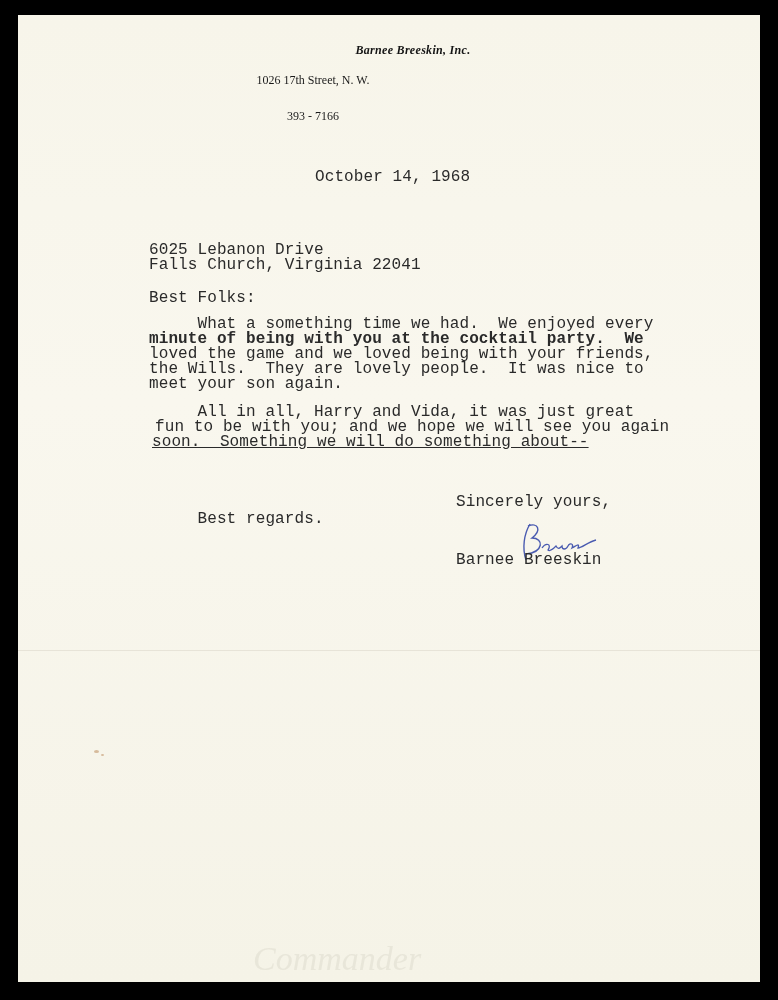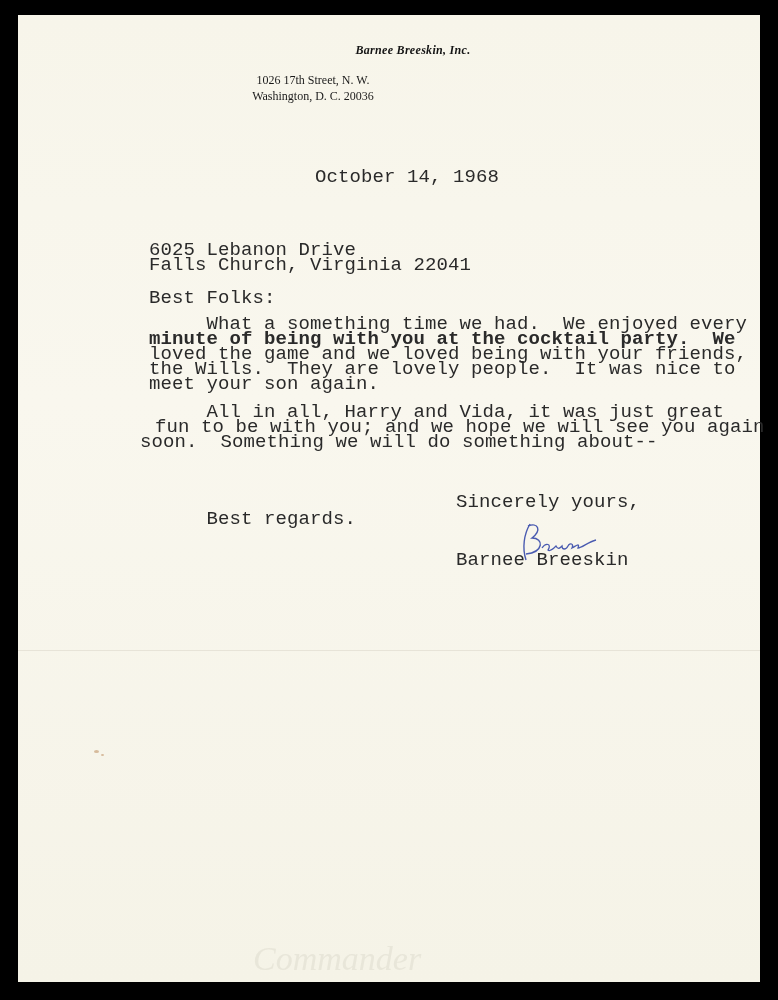--- a/index.html
+++ b/index.html
@@ -20,62 +20,62 @@
     position:absolute; left:0; width:742px; top:28px; text-align:center;
     font-family:"Liberation Serif","DejaVu Serif",serif; font-weight:bold; font-style:italic;
     font-size:12px; color:#151515; letter-spacing:0.3px;margin-left:24px;
   }
   .lh-line {
     position:absolute; left:0; width:590px; text-align:center;
     font-family:"Liberation Serif","DejaVu Serif",serif; font-size:12px; color:#1a1a1a;
   }
   .tw {
     position:absolute; font-family:"Liberation Mono","DejaVu Sans Mono",monospace;
-    font-size:19px; color:#2a2a2a; white-space:pre; line-height:15px; letter-spacing:0.1px;
+    font-size:16px; color:#2a2a2a; white-space:pre; line-height:15px; letter-spacing:0.1px;
   }
   .sig {
     position:absolute; left:498px; top:505px;
   }
   .stain {
     position:absolute; width:5px; height:3px; background:#c9a27a; border-radius:50%; opacity:0.7;
   }
   .ghost {
     position:absolute; left:235px; top:925px; font-family:"Liberation Serif",serif; font-style:italic;
     font-size:34px; color:rgba(210,206,192,0.35);
   }
 </style>
 </head>
 <body>
 
 <div class="paper">
   <div class="fold"></div>
 
   <div class="lh-name">Barnee Breeskin, Inc.</div>
   <div class="lh-line" style="top:58px;">1026 17th Street, N. W.</div>
-  <div class="lh-line" style="top:74px;">Washington, D. C.  20036</div>
+  <div class="lh-line" style="top:94px;">393 - 7166</div>
 
   <div class="tw" style="left:297px; top:155px;">October 14, 1968</div>
 
   <div class="tw" style="left:131px; top:228px;">6025 Lebanon Drive</div>
   <div class="tw" style="left:131px; top:243px;">Falls Church, Virginia 22041</div>
 
   <div class="tw" style="left:131px; top:276px;">Best Folks:</div>
 
   <div>
     <div class="tw" style="left:131px; top:302px;">     What a something time we had.  We enjoyed every</div>
     <div class="tw" style="left:131px; top:317px;font-weight:bold;">minute of being with you at the cocktail party.  We</div>
     <div class="tw" style="left:131px; top:332px;">loved the game and we loved being with your friends,</div>
     <div class="tw" style="left:131px; top:347px;">the Wills.  They are lovely people.  It was nice to</div>
     <div class="tw" style="left:131px; top:362px;">meet your son again.</div>
   </div>
 
   <div>
     <div class="tw" style="left:131px; top:390px;">     All in all, Harry and Vida, it was just great</div>
     <div class="tw" style="left:137px; top:405px;">fun to be with you; and we hope we will see you again</div>
-    <div class="tw" style="left:122px; top:420px;">soon.  Something we will do something about--</div>
+    <div class="tw" style="left:134px; top:420px;text-decoration:underline;">soon.  Something we will do something about--</div>
   </div>
 
   <div class="tw" style="left:131px; top:450px;margin-top:47px;">     Best regards.</div>
 
   <div class="tw" style="left:438px; top:480px;">Sincerely yours,</div>
 
   <div class="sig">
     <svg width="90" height="46" viewBox="0 0 90 46">
       <path d="M14 4 C8 14, 6 28, 10 40 M12 6 C22 2, 26 10, 16 18 C28 18, 28 32, 10 34" fill="none" stroke="#4a5bb0" stroke-width="1.4"></path>
       <path d="M26 28 C30 22, 36 24, 32 30 C34 32, 38 28, 40 26 C42 30, 44 28, 46 26 C46 30, 50 30, 52 26 C54 22, 58 24, 56 28 C60 26, 64 22, 62 28 C66 28, 72 22, 80 20" fill="none" stroke="#4a5bb0" stroke-width="1.3"></path>

